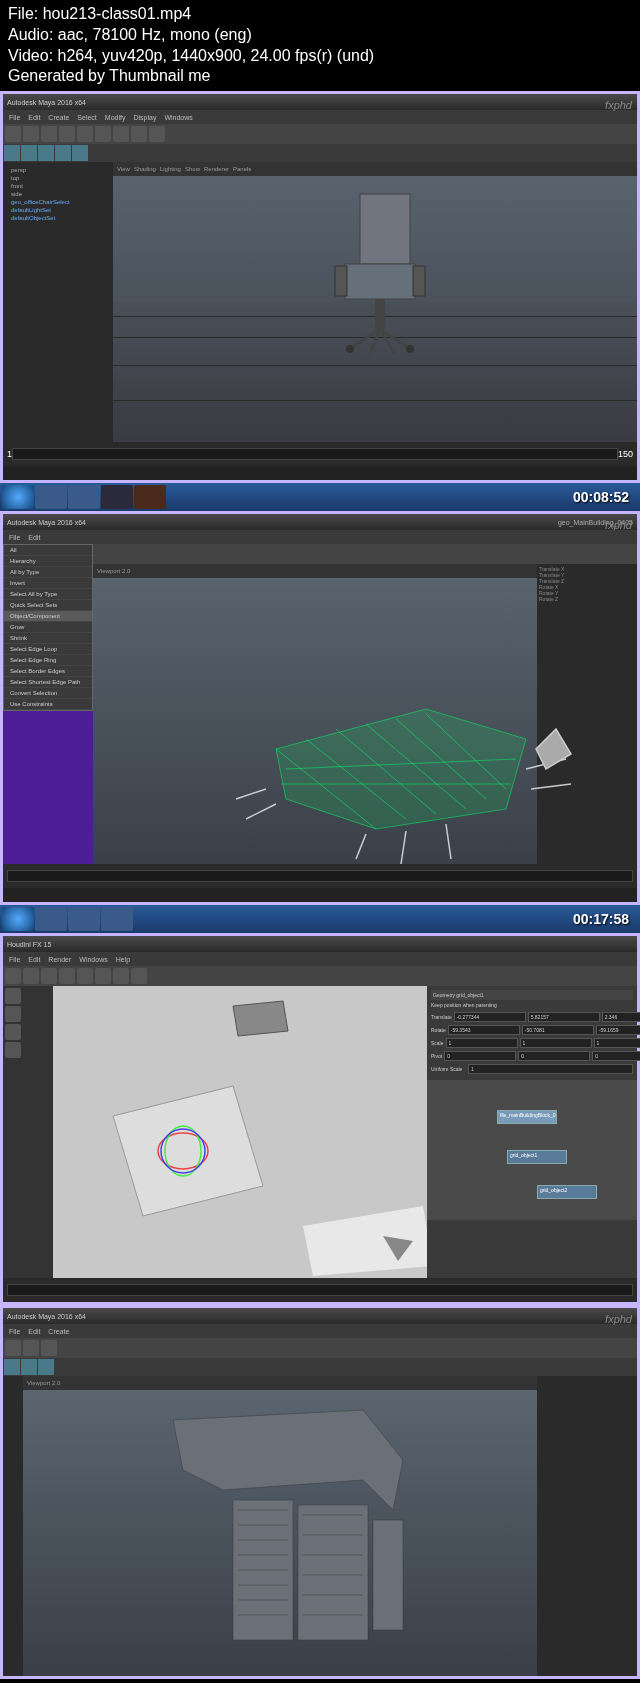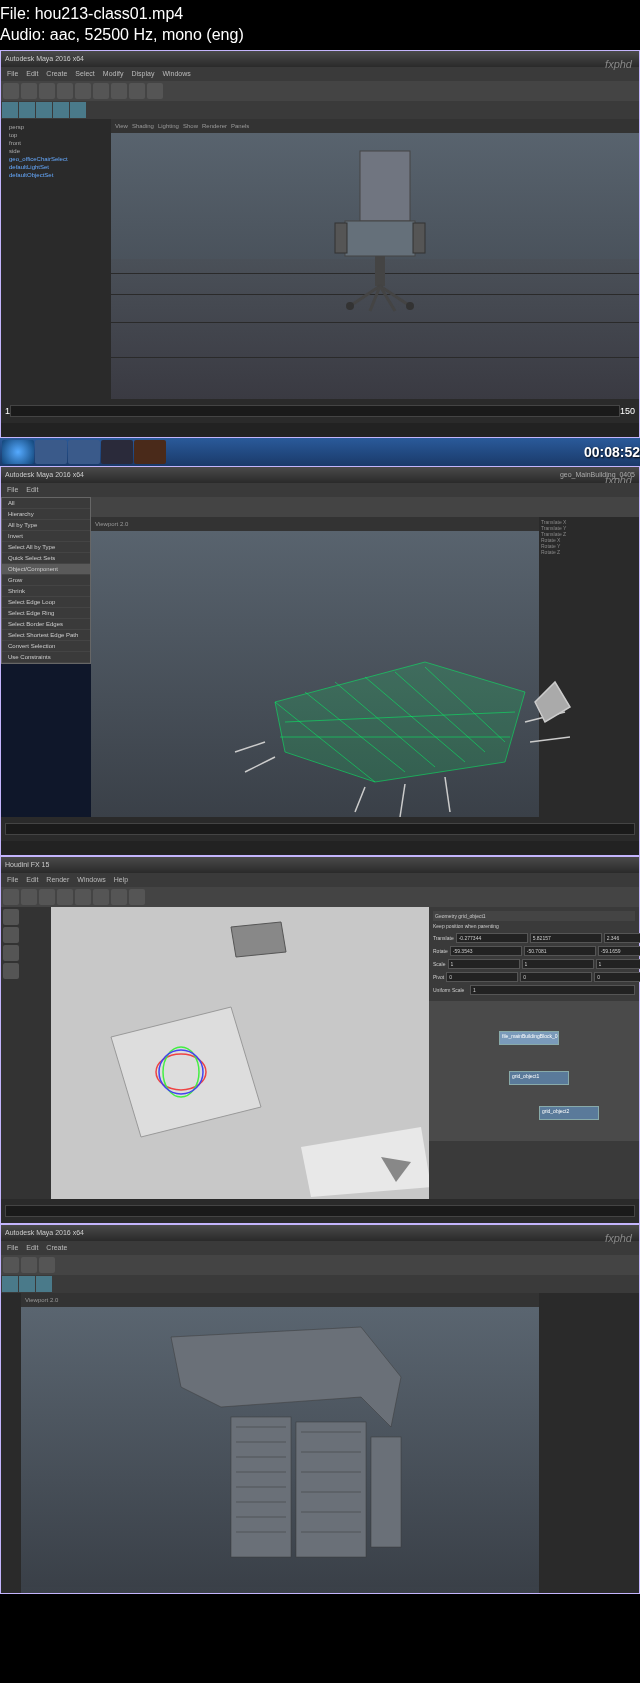--- a/index.html
+++ b/index.html
@@ -1,38 +1,38 @@
 <!DOCTYPE html>
 <html><head>
 <meta charset="utf-8">
 <style>
 *{margin:0;padding:0;box-sizing:border-box;font-family:Arial,sans-serif}
 body{width:640px;background:#000;color:#fff;font-size:9px}
-.header{background:#000;padding:4px 0;font-size:16px;line-height:1.3}
+.header{background:#000;padding:4px 8px;font-size:16px;line-height:1.3}
 .thumb-container{position:relative}
-.app-window{background:#0f172a;border:1px solid #c4b5fd}
+.app-window{background:#4c1d95;border:3px solid #c4b5fd}
 .titlebar{height:16px;background:linear-gradient(#4a4a4a,#2a2a2a);display:flex;align-items:center;padding:0 4px;font-size:7px;color:#ccc}
 .menubar{height:14px;background:#3a3a3a;display:flex;gap:8px;padding:0 6px;align-items:center;font-size:7px;color:#bbb}
 .toolbar{height:20px;background:#444;display:flex;gap:2px;padding:2px;align-items:center}
 .toolbar-icon{width:16px;height:16px;background:#555;border-radius:2px}
 .shelf{height:18px;background:#3a3a3a;display:flex;gap:1px;padding:1px}
 .shelf-icon{width:16px;height:16px;background:#4a7a8a}
 .main-area{display:flex}
 .sidebar{width:110px;background:#2a2a2a;padding:4px;font-size:6px;color:#aaa}
 .viewport{flex:1;background:linear-gradient(#5a6570,#3a4048);position:relative;min-height:280px}
 .viewport-toolbar{height:14px;background:#333;display:flex;gap:4px;padding:0 4px;align-items:center;font-size:6px;color:#999}
 .grid-floor{position:absolute;top:50%;left:0;right:0;bottom:0;background:linear-gradient(#4a5058,#3a3a42)}
 .grid-line{position:absolute;background:#2a2a2a;height:1px;left:0;right:0}
 .chair{position:absolute;left:50%;top:40%;transform:translate(-50%,-50%)}
 .timeline{height:24px;background:#2a2a2a;display:flex;align-items:center;padding:0 4px}
 .timeline-track{flex:1;height:12px;background:#1a1a1a;border:1px solid #444}
 .status-bar{height:14px;background:#222;font-size:6px;color:#888;padding:0 4px;display:flex;align-items:center}
 .taskbar{height:28px;background:linear-gradient(#2a5a9a,#1a3a6a);display:flex;align-items:center;padding:0 2px;gap:1px}
 .task-icon{width:32px;height:24px;background:#3a5a8a;border-radius:2px}
-.timestamp{position:absolute;right:0;color:#fff;font-size:14px;font-weight:bold;text-shadow:1px 1px 2px #000}
+.timestamp{position:absolute;right:11px;color:#fff;font-size:14px;font-weight:bold;text-shadow:1px 1px 2px #000}
 .watermark{position:absolute;right:8px;top:8px;color:#888;font-size:11px;font-style:italic}
 .wireframe{position:absolute;left:30%;top:35%}
 .right-panel{width:100px;background:#2a2a2a;font-size:5px;color:#888;padding:2px}
 .houdini-viewport{background:#c8c8c8;flex:1;position:relative;min-height:280px}
 .houdini-sidebar{width:50px;background:#333}
 .houdini-right{width:210px;background:#3a3a3a}
 .node-graph{height:140px;background:#4a4a4a;position:relative}
 .node{position:absolute;width:60px;height:14px;background:#5a7a9a;border:1px solid #8aa;font-size:5px;padding:1px 2px}
 .param-panel{padding:4px;font-size:5px;color:#ccc}
 .param-row{display:flex;height:12px;align-items:center;gap:2px;margin-bottom:1px}
@@ -40,21 +40,23 @@
 .outliner-item{padding:1px 4px;font-size:6px;color:#aaa}
 .menu-dropdown{position:absolute;left:0;top:14px;width:90px;background:#3a3a3a;border:1px solid #666;z-index:10}
 .menu-item{padding:2px 6px;font-size:6px;color:#ccc;border-bottom:1px solid #444}
 .menu-item.hl{background:#5a5a5a}
 </style>
 </head>
 <body>
 
 <div class="header">
   <div>File: hou213-class01.mp4</div>
-  <div>Audio: aac, 52500 Hz, mono (eng)</div>
+  <div>Audio: aac, 78100 Hz, mono (eng)</div>
+  <div>Video: h264, yuv420p, 1440x900, 24.00 fps(r) (und)</div>
+  <div>Generated by Thumbnail me</div>
 </div>
 
 <div class="thumb-container">
   <div class="app-window">
     <div class="titlebar">
       <span>Autodesk Maya 2016 x64</span>
     </div>
     <div class="watermark">fxphd</div>
     <div class="menubar">
       <span>File</span>
@@ -208,20 +210,27 @@
         <div>Translate Z</div>
         <div>Rotate X</div>
         <div>Rotate Y</div>
         <div>Rotate Z</div>
       </div>
     </div>
     <div class="timeline">
       <div class="timeline-track"></div>
     </div>
     <div class="status-bar"></div>
+  </div>
+  <div class="taskbar">
+    <div class="task-icon" style="background:radial-gradient(circle,#5af,#147)"></div>
+    <div class="task-icon"></div>
+    <div class="task-icon"></div>
+    <div class="task-icon"></div>
+    <span class="timestamp">00:17:58</span>
   </div>
 </div>
 
 <div class="thumb-container">
   <div class="app-window">
     <div class="titlebar">
       <span>Houdini FX 15</span>
     </div>
     <div class="menubar">
       <span>File</span>

